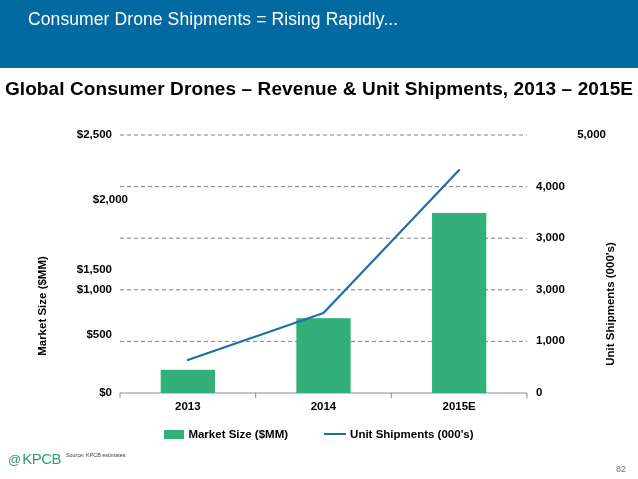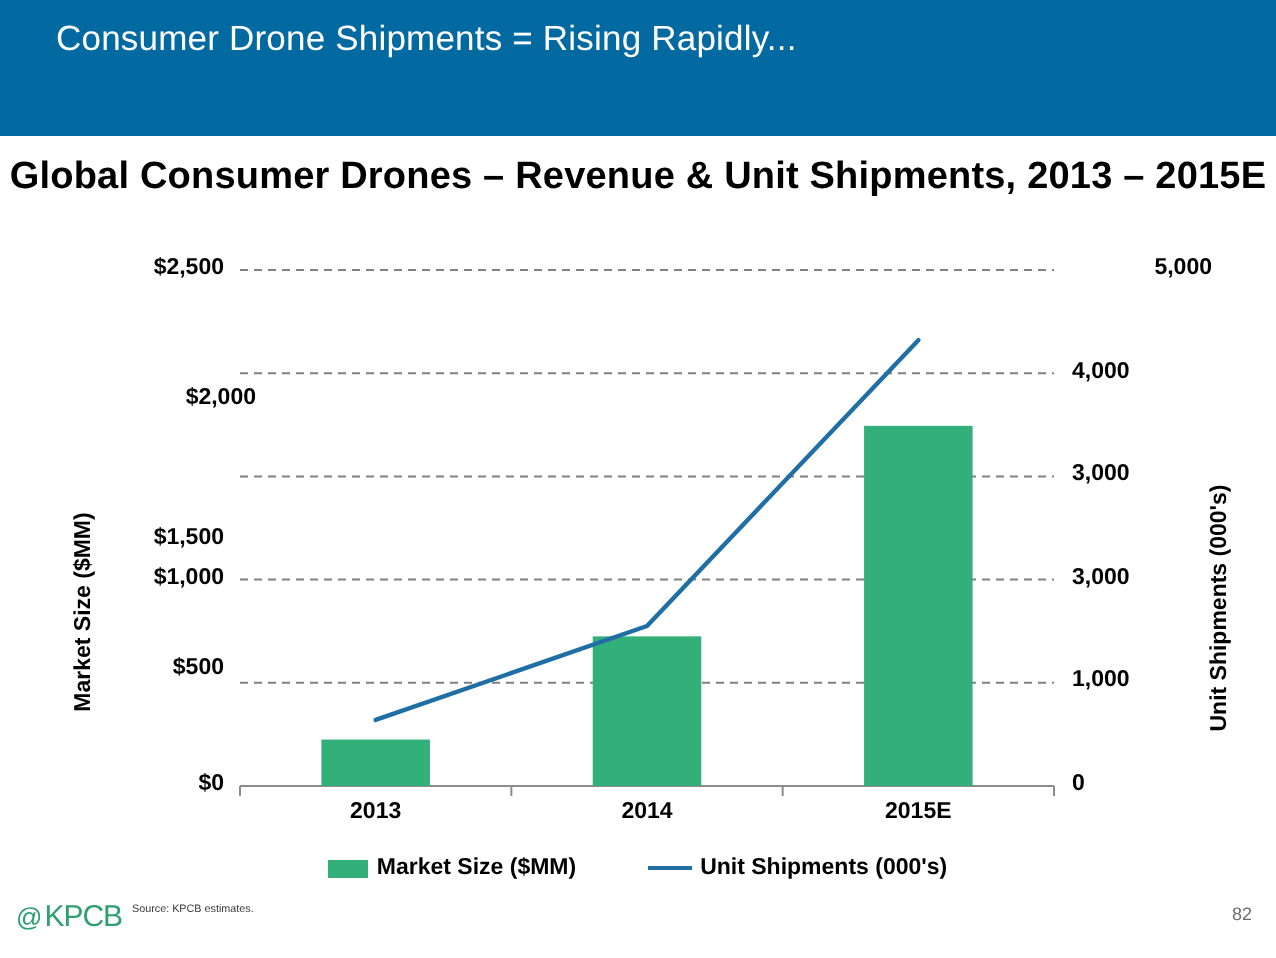--- a/index.html
+++ b/index.html
@@ -171,21 +171,21 @@
     position: absolute;
     left: 66px;
     top: 3px;
     font-size: 5.4px;
     color: #3b3b3b;
     white-space: nowrap;
   }
   #page-number {
     position: absolute;
     right: 12px;
-    top: 3px;
+    top: 15px;
     font-size: 9px;
     color: #6d6d6d;
   }
 </style>
 </head>
 <body>
 
 <div id="header-banner">
   <div class="header-line">Consumer Drone Shipments = Rising Rapidly...</div>
 </div>

